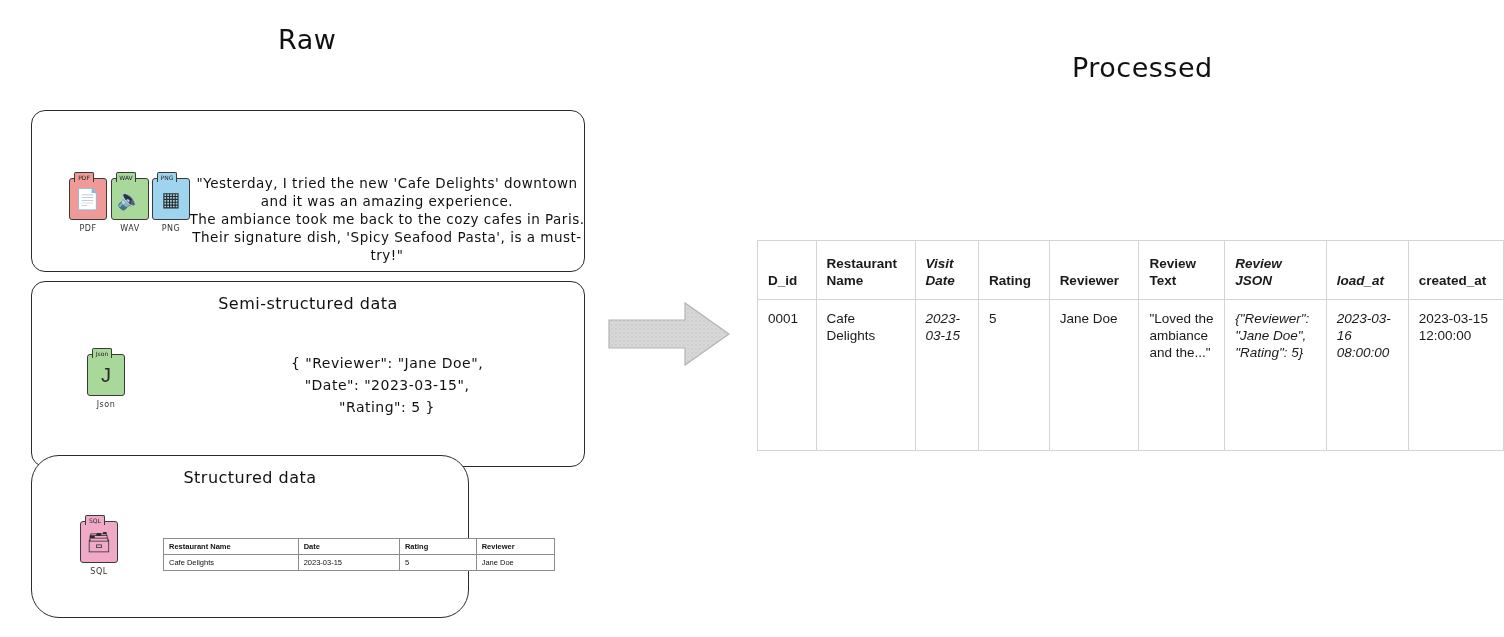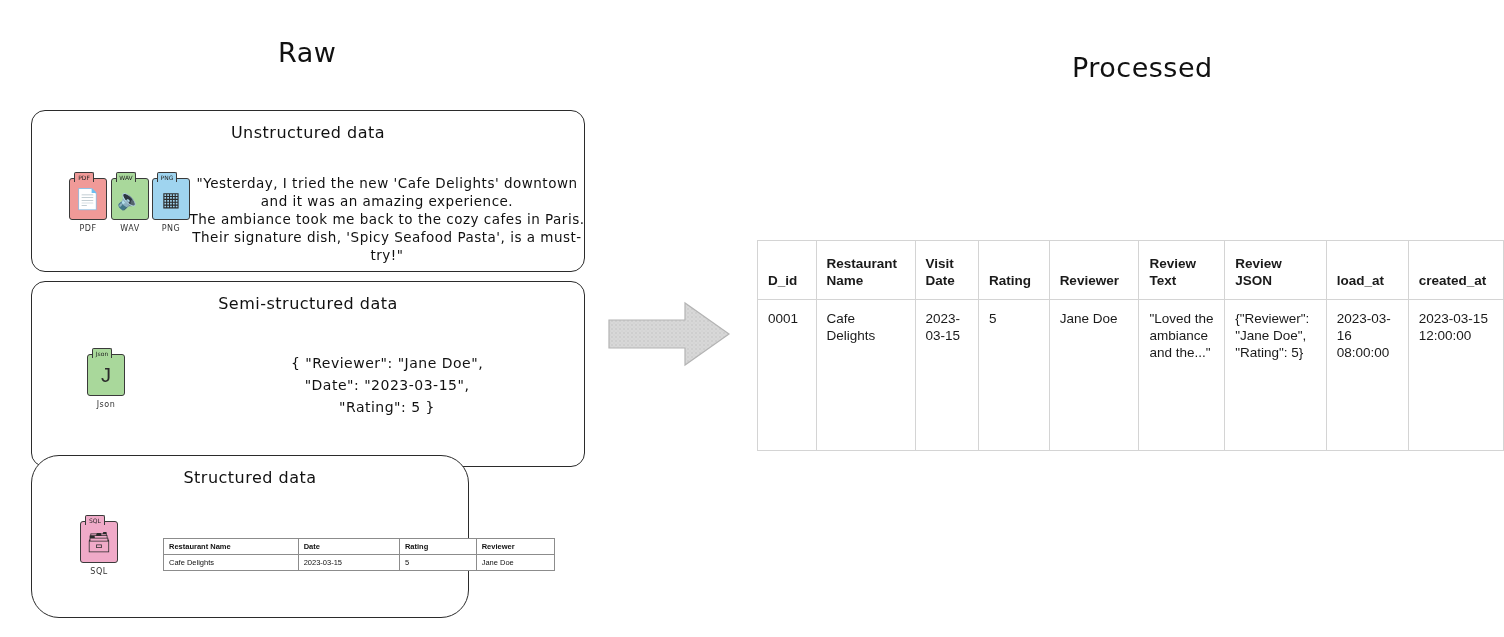--- a/index.html
+++ b/index.html
@@ -20,21 +20,21 @@
     letter-spacing: 0.5px;
   }
 
   
   .side-title {
     position: absolute;
     font-size: 27px;
     color: #111;
     white-space: nowrap;
   }
-  #raw-title { left: 278px; top: 37px; }
+  #raw-title { left: 278px; top: 24px; }
   #processed-title { left: 1072px; top: 40px; margin-top: 12px; }
 
   
   .panel {
     position: absolute;
     border: 1.6px solid #2b2b2b;
     border-radius: 14px;
     background: #fff;
     box-sizing: border-box;
   }
@@ -164,36 +164,35 @@
   #processed-table th {
     font-weight: bold;
     vertical-align: bottom;
     height: 38px;
   }
   #processed-table tbody td {
     height: 130px;
   }
   .col-did   { width: 56px; }
   .col-rname { width: 96px; }
-  .col-vdate { width: 62px; }
+  .col-vdate { width: 62px; font-style: italic; }
   .col-rating{ width: 68px; }
   .col-rev   { width: 92px; }
   .col-rtext { width: 80px; }
-  .col-rjson { width: 96px; }
-  .col-load  { width: 82px; }
+  .col-rjson { width: 96px; font-style: italic; }
+  .col-load  { width: 82px; font-style: italic; }
   .col-created { width: 90px; border-radius: 20px; }
 </style>
 </head>
 <body>
 
 <div class="hand side-title" id="raw-title">Raw</div>
 <div class="hand side-title" id="processed-title">Processed</div>
 
 <div class="panel" id="panel-unstructured">
-  <div class="hand panel-title">Unstructured data</div>
 
   <div class="file-icon pdf" style="left:37px; top:67px;">
     <div class="sheet"></div>
     <div class="tab">PDF</div>
     <div class="glyph">📄</div>
   </div>
   <div class="hand file-caption" style="left:34px; top:113px;">PDF</div>
 
   <div class="file-icon wav" style="left:79px; top:67px;">
     <div class="sheet"></div>

